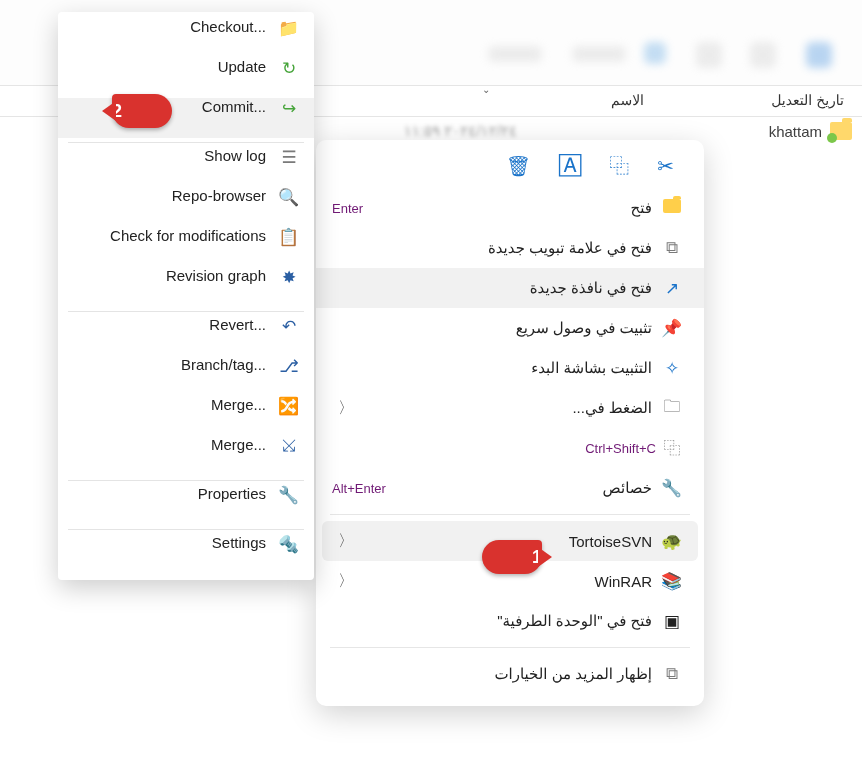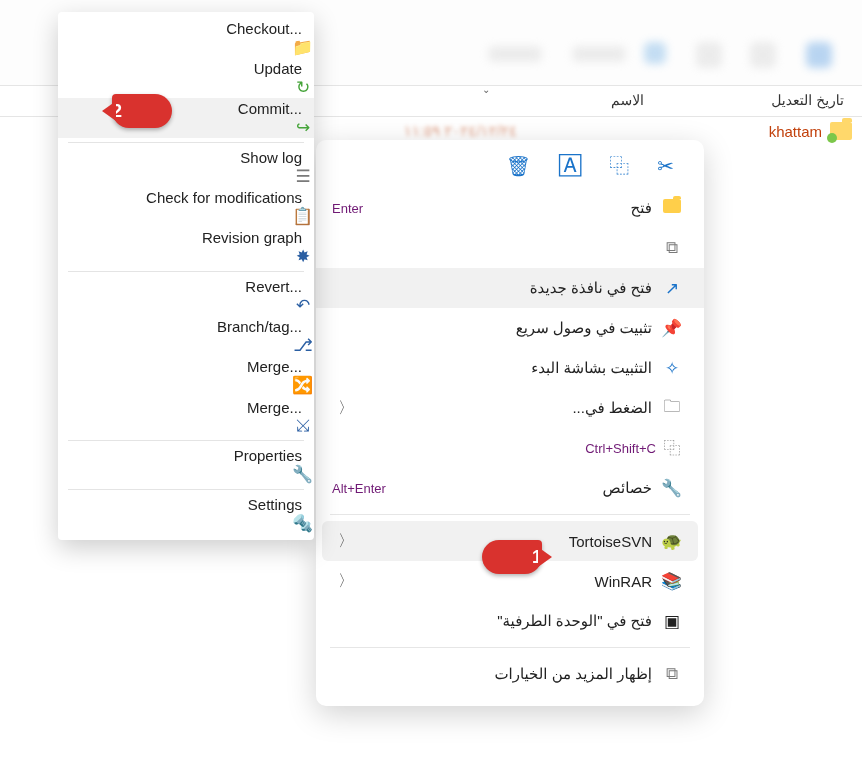--- a/index.html
+++ b/index.html
@@ -10,21 +10,21 @@
 .topblur .blob { position:absolute; border-radius:6px; background:#ccc; filter:blur(4px); opacity:.35; }
 
 
 .colheaders { position:absolute; top:85px; right:0; left:0; height:32px; border-top:1px solid #e5e5e5; border-bottom:1px solid #e5e5e5; display:flex; flex-direction:row; font-size:14px; color:#333; }
 .colheaders .cell { padding:6px 18px 0 0; }
 .colheaders .name { width:340px; text-align:right; position:relative; }
 .colheaders .name .caret { position:absolute; top:-2px; left:160px; font-size:10px; color:#666; }
 .colheaders .date { width:200px; text-align:right; }
 
 
-.folderrow { position:absolute; top:122px; right:10px; display:flex; flex-direction:row; align-items:center; gap:8px; font-size:15px; color:#c2410c; }
+.folderrow { position:absolute; top:122px; right:10px; display:flex; flex-direction:row; align-items:center; gap:8px; font-size:15px; color:#404040; }
 .folderrow .ficon { width:22px; height:18px; background:#ffd86b; border-radius:2px; position:relative; }
 .folderrow .ficon::before { content:""; position:absolute; top:-4px; right:0; width:10px; height:4px; background:#ffd86b; border-radius:2px 2px 0 0; }
 .folderrow .ficon::after { content:""; position:absolute; bottom:-3px; left:-3px; width:10px; height:10px; background:#7cc74a; border-radius:50%; }
 .folderrow .datetxt { position:absolute; right:335px; filter:blur(2px); opacity:.5; white-space:nowrap; }
 
 
 .menu1 { position:absolute; top:140px; right:158px; width:388px; background:#fff; border-radius:10px; box-shadow:0 8px 30px rgba(0,0,0,.18); padding:8px 0 12px; }
 .menu1 .toolbar { display:flex; flex-direction:row; gap:28px; padding:6px 30px 10px 0; justify-content:flex-start; }
 .menu1 .tbic { font-size:20px; color:#1a73c9; }
 .menu1 .row { display:flex; flex-direction:row; align-items:center; height:40px; padding:0 16px; font-size:15px; color:#222; cursor:default; }
@@ -33,21 +33,21 @@
 .menu1 .row .ic { width:32px; text-align:center; font-size:17px; }
 .menu1 .row .lbl { flex:1; text-align:right; padding-right:4px; }
 .menu1 .row .sc { color:#701a75; font-size:13px; direction:ltr; text-align:left; }
 .menu1 .row .sub { color:#555; font-size:16px; padding-left:6px; }
 .menu1 .sep { height:1px; background:#e6e6e6; margin:6px 14px; }
 .smallfolder { display:inline-block; width:18px; height:14px; background:#ffcf4a; border-radius:2px; position:relative; }
 .smallfolder::before{content:"";position:absolute;top:-3px;right:0;width:8px;height:3px;background:#ffcf4a;border-radius:2px 2px 0 0;}
 
 
 .menu2 { position:absolute; top:12px; left:58px; width:256px; background:#fff; border-radius:4px; box-shadow:0 8px 26px rgba(0,0,0,.20); padding:6px 0; direction:ltr; }
-.menu2 .row { display:flex; flex-direction:column; align-items:flex-end; justify-content:flex-end; height:40px; padding:0 0 0 18px; font-size:15px; color:#222; }
+.menu2 .row { display:flex; align-items:flex-start; justify-content:flex-end; height:40px; padding:0 14px 0 18px; font-size:15px; color:#222; }
 .menu2 .row.hov { background:#f1f1f1; }
 .menu2 .row .lbl { padding-right:12px; }
 .menu2 .row .ic { width:22px; text-align:center; font-size:17px; }
 .menu2 .sep { height:1px; background:#e4e4e4; margin:4px 10px; }
 
 
 .badge { position:absolute; width:60px; height:34px; background:#d9322e; border-radius:17px 17px 17px 17px; color:#fff; font-weight:700; font-size:18px; display:flex; align-items:center; box-shadow:0 2px 4px rgba(0,0,0,.3); }
 .badge.right-point { border-radius:17px 4px 17px 17px; padding-left:14px; }
 .badge.right-point::after { content:""; position:absolute; right:-10px; top:7px; border-top:10px solid transparent; border-bottom:10px solid transparent; border-left:14px solid #d9322e; }
 .badge.left-point { border-radius:4px 17px 17px 17px; padding-right:14px; justify-content:flex-end; }
@@ -92,20 +92,21 @@
     <span class="tbic c-gray">🗑</span>
   </div>
 
   <div class="row">
     <span class="ic"><span class="smallfolder"></span></span>
     <span class="lbl">فتح</span>
     <span class="sc">Enter</span>
   </div>
   <div class="row">
     <span class="ic c-gray">⧉</span>
+    <span class="lbl">فتح في علامة تبويب جديدة</span>
   </div>
   <div class="row hov">
     <span class="ic c-blue">↗</span>
     <span class="lbl">فتح في نافذة جديدة</span>
   </div>
   <div class="row">
     <span class="ic c-blue">📌</span>
     <span class="lbl">تثبيت في وصول سريع</span>
   </div>
   <div class="row">
@@ -164,20 +165,24 @@
   <div class="row hov">
     <span class="lbl">Commit...</span>
     <span class="ic c-green">↪</span>
   </div>
   <div class="sep"></div>
   <div class="row">
     <span class="lbl">Show log</span>
     <span class="ic c-gray">☰</span>
   </div>
   <div class="row">
+    <span class="lbl">Repo-browser</span>
+    <span class="ic c-yellow">🔍</span>
+  </div>
+  <div class="row">
     <span class="lbl">Check for modifications</span>
     <span class="ic c-gray">📋</span>
   </div>
   <div class="row">
     <span class="lbl">Revision graph</span>
     <span class="ic c-dblue">✸</span>
   </div>
   <div class="sep"></div>
   <div class="row">
     <span class="lbl">Revert...</span>

